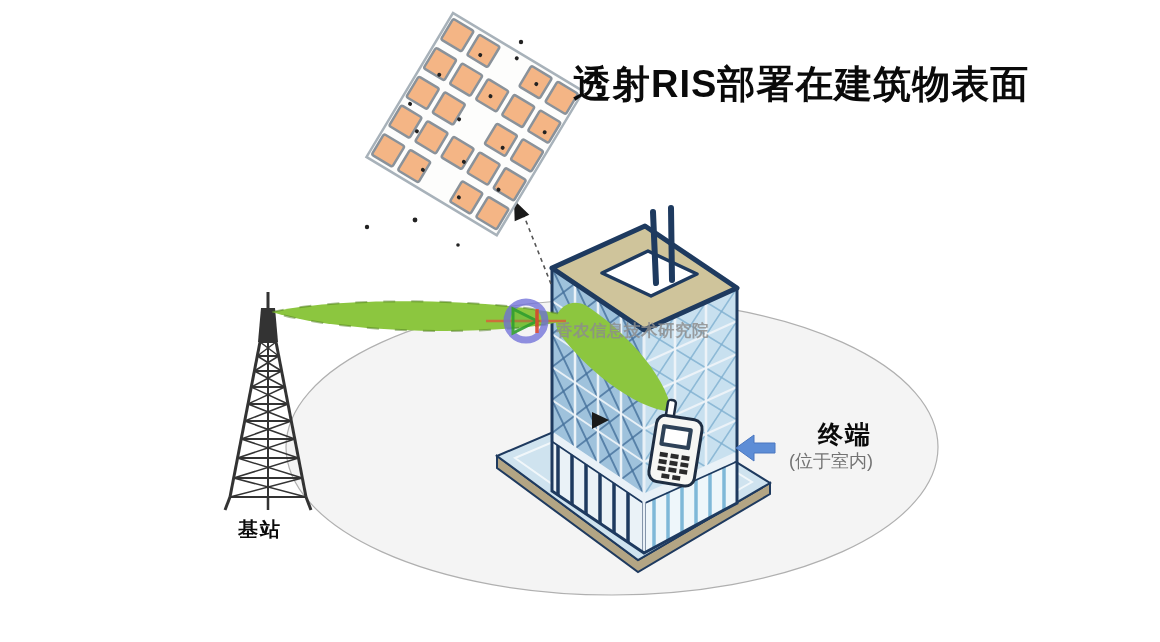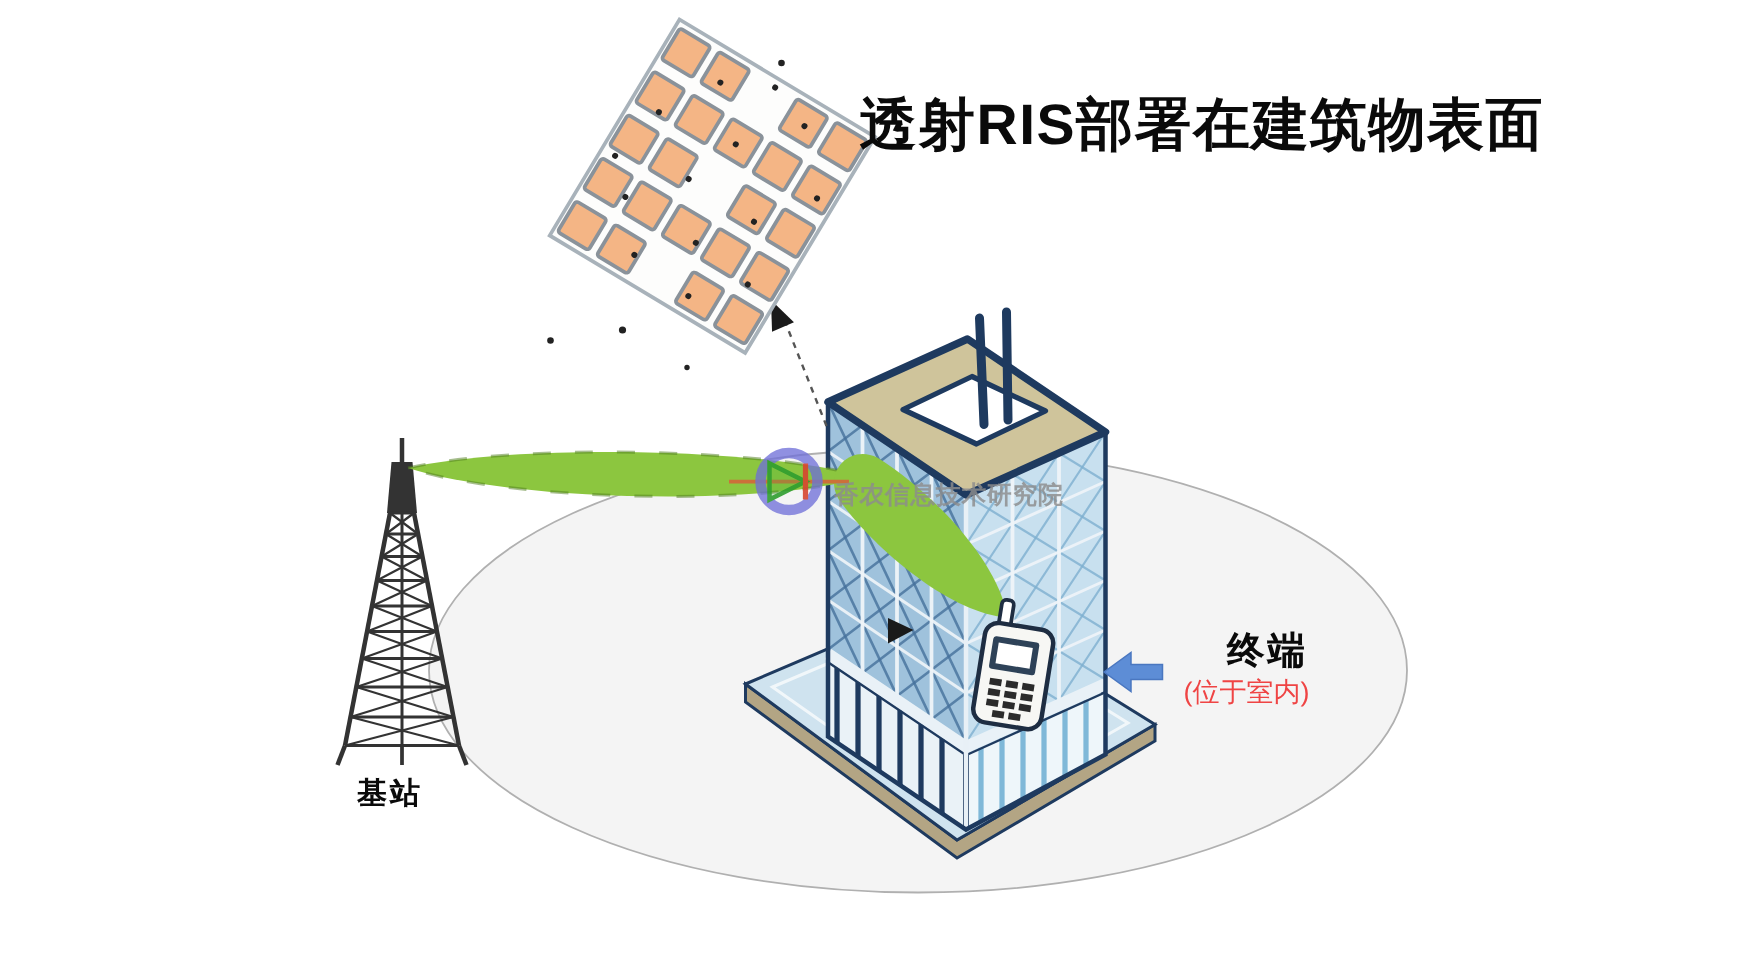--- a/index.html
+++ b/index.html
@@ -3,21 +3,21 @@
 <meta charset="utf-8">
 <style>
   html,body{margin:0;padding:0;background:#fff;}
   #stage{position:relative;width:1160px;height:642px;background:#fff;overflow:hidden;
          font-family:"Liberation Sans","DejaVu Sans",sans-serif;}
   #scene{position:absolute;left:0;top:0;}
   .lbl{position:absolute;color:#0a0a0a;white-space:nowrap;line-height:1.1;}
   .title{left:573px;top:64px;font-size:38px;font-weight:800;letter-spacing:1px;}
   .bs{left:238px;top:518px;font-size:20px;font-weight:700;letter-spacing:2px;}
   .term{left:802px;top:421px;font-size:25px;font-weight:800;letter-spacing:2px;margin-left:16px;}
-  .termnote{left:789px;top:452px;font-size:18px;font-weight:400;color:#ef4444;}
+  .termnote{left:789px;top:452px;font-size:18px;font-weight:400;color:#737373;}
   .wm{left:556px;top:310px;font-size:16.5px;font-weight:700;color:#8d8d8d;opacity:.82;letter-spacing:.5px;margin-top:11px;}
 </style>
 </head>
 <body>
 
 <div id="stage">
   <svg id="scene" width="1160" height="642" viewBox="0 0 1160 642">
 
     <ellipse cx="612" cy="447" rx="326" ry="148" fill="#f4f4f4" stroke="#b0b0b0" stroke-width="1.2"></ellipse>
 

